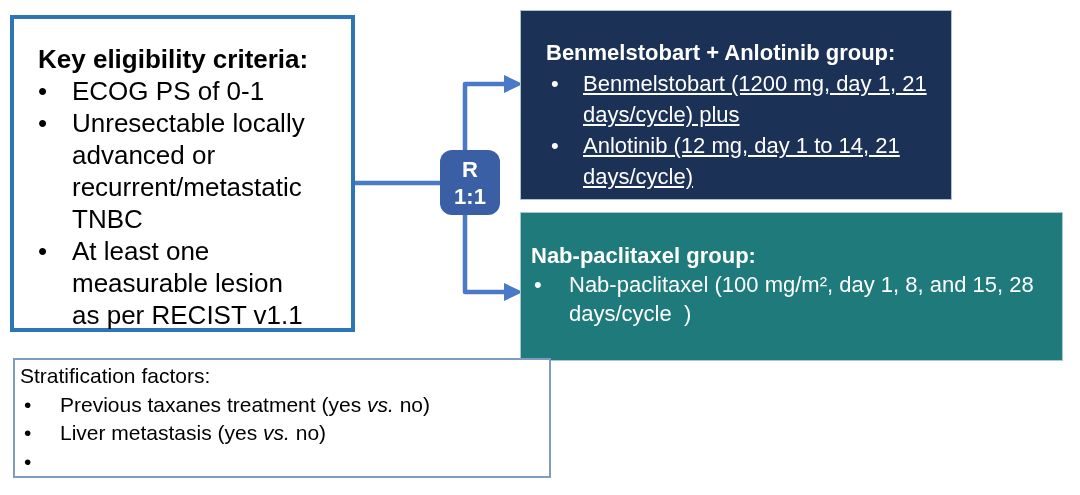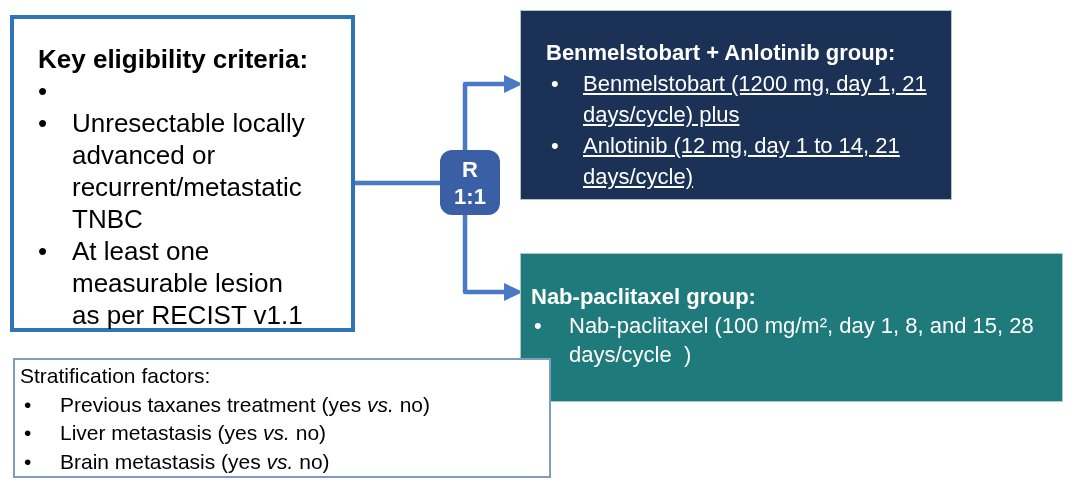--- a/index.html
+++ b/index.html
@@ -48,21 +48,20 @@
     background:var(--arm1-bg);border:1.5px solid var(--dark-box-outline);
     padding:26px 18px 0 25px;
   }
   .arm1 .dot{width:32px;margin-left:5px;}
   .arm1 .b-text{width:455px;text-decoration:underline;}
   .arm2{
     left:520px;top:212px;width:543px;height:149px;
     background:var(--arm2-bg);border:1.5px solid var(--dark-box-outline);
     padding:28px 15px 0 10px;
     line-height:29px;
-    margin-top:41px;
   }
   .arm2 .dot{width:35px;margin-left:3px;}
   .arm2 .b-text{width:478px;white-space:pre-wrap;}
 
   
   .rbox{
     position:absolute;left:440px;top:150px;width:60px;height:65px;
     background:var(--r-box-bg);border-radius:12px;
     color:var(--text-light);font-weight:bold;font-size:22px;line-height:27px;
     display:flex;flex-direction:column;align-items:center;justify-content:center;
@@ -89,20 +88,21 @@
     <path class="line" d="M465,152 V84 H506"></path>
     <path class="line" d="M465,213 V292 H506"></path>
     <polygon class="head" points="504,75 504,93 523,84"></polygon>
     <polygon class="head" points="504,283 504,301 523,292"></polygon>
   </svg>
 
   <div class="box elig">
     <div class="box-title">Key eligibility criteria:</div>
     <div class="b-row">
       <span class="dot">•</span>
+      <span class="b-text">ECOG PS of 0-1</span>
     </div>
     <div class="b-row">
       <span class="dot">•</span>
       <span class="b-text">Unresectable locally advanced or recurrent/metastatic TNBC</span>
     </div>
     <div class="b-row">
       <span class="dot">•</span>
       <span class="b-text">At least one measurable lesion as per RECIST v1.1</span>
     </div>
   </div>
@@ -137,17 +137,16 @@
     <div class="b-row">
       <span class="dot">•</span>
       <span class="b-text"><span>Previous taxanes treatment (yes </span><span class="it">vs.</span><span> no)</span></span>
     </div>
     <div class="b-row">
       <span class="dot">•</span>
       <span class="b-text"><span>Liver metastasis (yes </span><span class="it">vs.</span><span> no)</span></span>
     </div>
     <div class="b-row">
       <span class="dot">•</span>
-      <span class="b-text"><span>Brain metastasis (yes </span><span class="it">vs.</span><span> no)</span></span>
     </div>
   </div>
 
 </div>
 
 </body></html>

